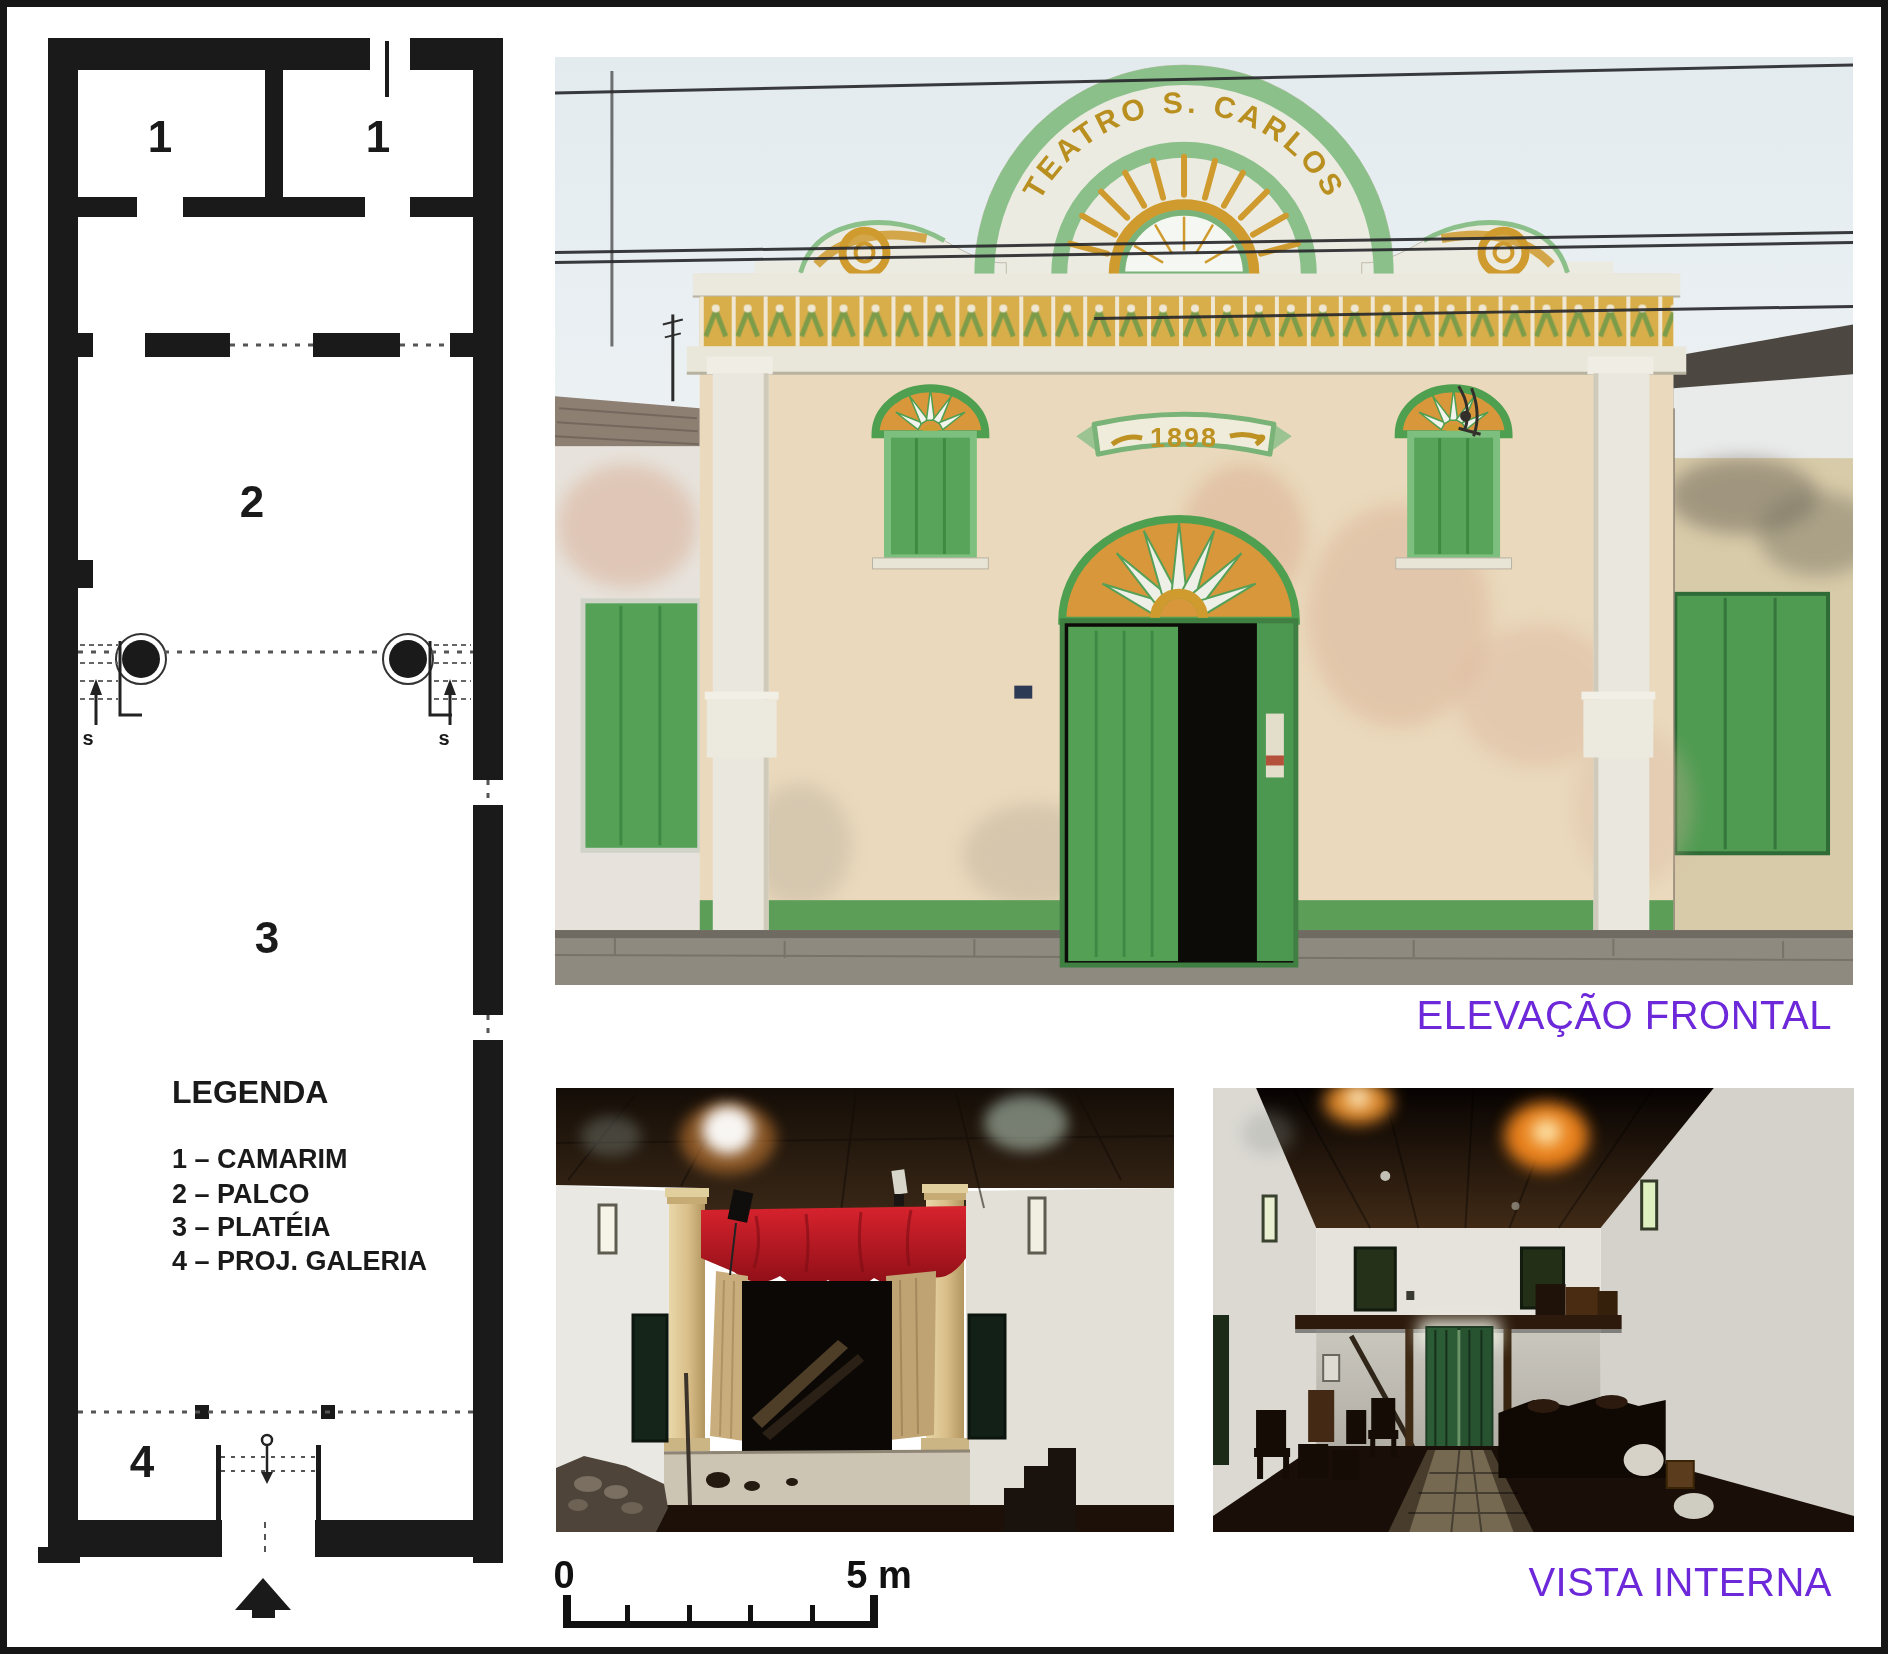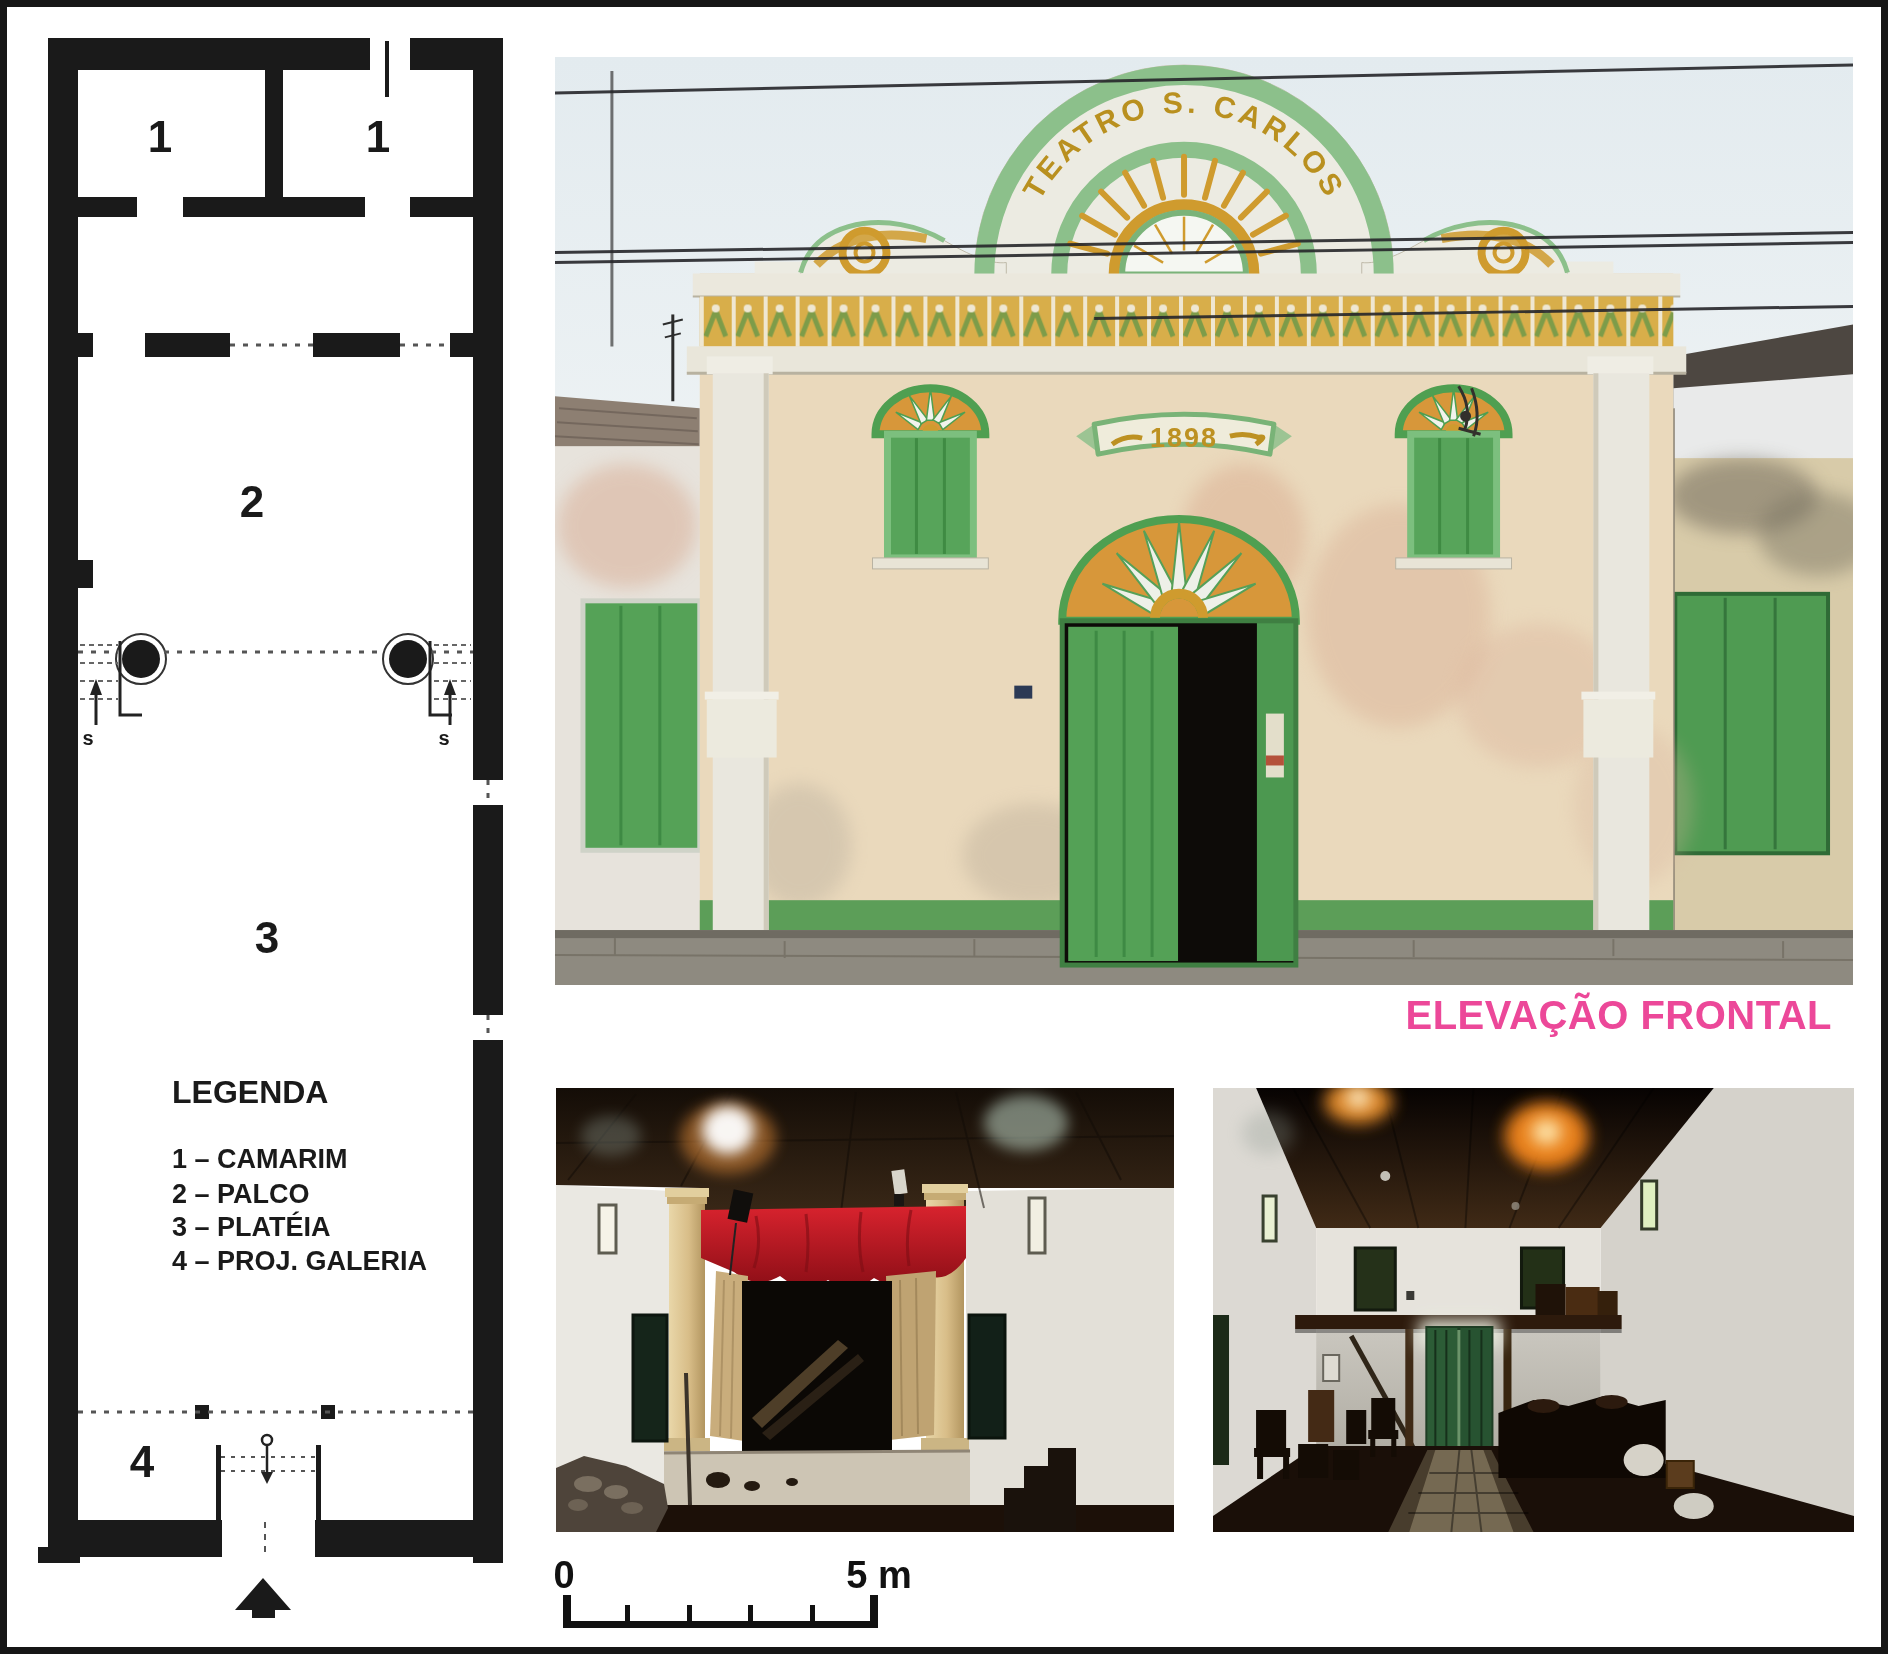--- a/index.html
+++ b/index.html
@@ -1,21 +1,21 @@
 <!DOCTYPE html>
 <html><head>
 <meta charset="utf-8">
 <style>
   html,body{margin:0;padding:0;background:#ffffff;}
   #stage{position:relative;width:1888px;height:1654px;background:#ffffff;overflow:hidden;
          font-family:"Liberation Sans", sans-serif;}
   #outer-border{position:absolute;inset:0;border:7px solid #161616;pointer-events:none;z-index:50;}
   .abs{position:absolute;}
   .caption{position:absolute;left:1280px;width:552px;text-align:right;
-           font-size:40px;font-weight:700;color:#ec4899;letter-spacing:.5px;}
+           font-size:40px;font-weight:400;color:#6d28d9;letter-spacing:.5px;}
   svg text{font-family:"Liberation Sans", sans-serif;}
 </style>
 </head>
 <body>
 
 <div id="stage">
   <div id="outer-border"></div>
 
   <svg class="abs" style="left:30px;top:25px" width="480" height="1600" viewBox="0 0 480 1600">
     <g fill="#1a1a1a" stroke="none">
@@ -530,20 +530,21 @@
       <ellipse cx="398" cy="314" rx="16" ry="7" fill="#2c1a0e"></ellipse>
     <ellipse cx="430" cy="372" rx="20" ry="16" fill="#d6d2c8"></ellipse>
     <rect x="453" y="373" width="27" height="27" fill="#5b3c1d" stroke="#3a2408" stroke-width="2"></rect>
     <ellipse cx="480" cy="418" rx="20" ry="13" fill="#cfccc2"></ellipse>
 
     <rect x="0" y="227" width="16" height="150" fill="#1c2a18"></rect>
     <rect x="50" y="108" width="13" height="45" fill="#e9f0d2" stroke="#39412f" stroke-width="3"></rect>
     <rect x="428" y="93" width="15" height="48" fill="#dff0c0" stroke="#333b28" stroke-width="3"></rect>
   </svg>
 
+  <div class="caption" style="top:1560px">VISTA INTERNA</div>
 
   <svg class="abs" style="left:548px;top:1552px" width="380" height="95" viewBox="0 0 380 95">
     <g fill="#111">
       <rect x="15" y="69" width="315" height="7"></rect>
       <rect x="15" y="43" width="8" height="33"></rect>
       <rect x="322" y="43" width="8" height="33"></rect>
       <rect x="77" y="53" width="5" height="23"></rect>
       <rect x="139" y="53" width="5" height="23"></rect>
       <rect x="200" y="53" width="5" height="23"></rect>
       <rect x="262" y="53" width="5" height="23"></rect>

